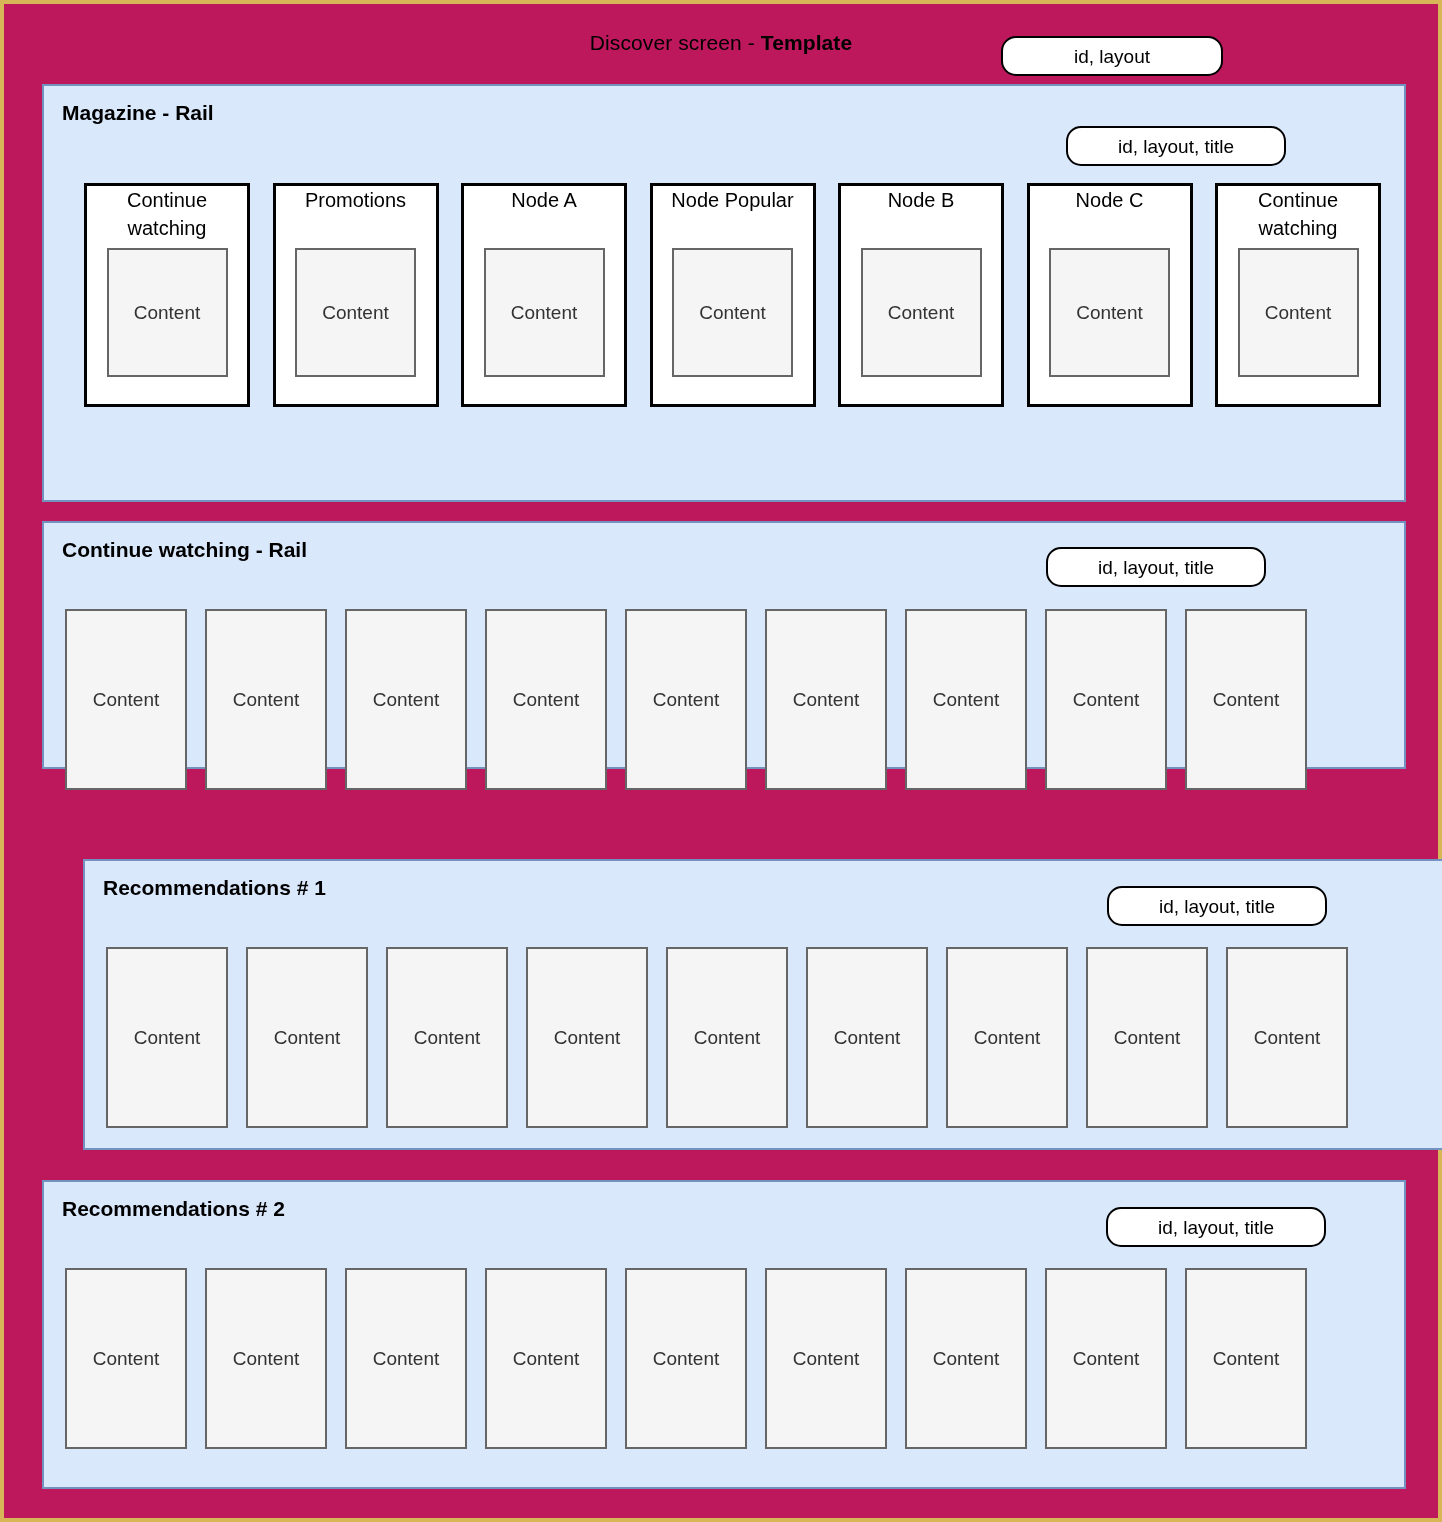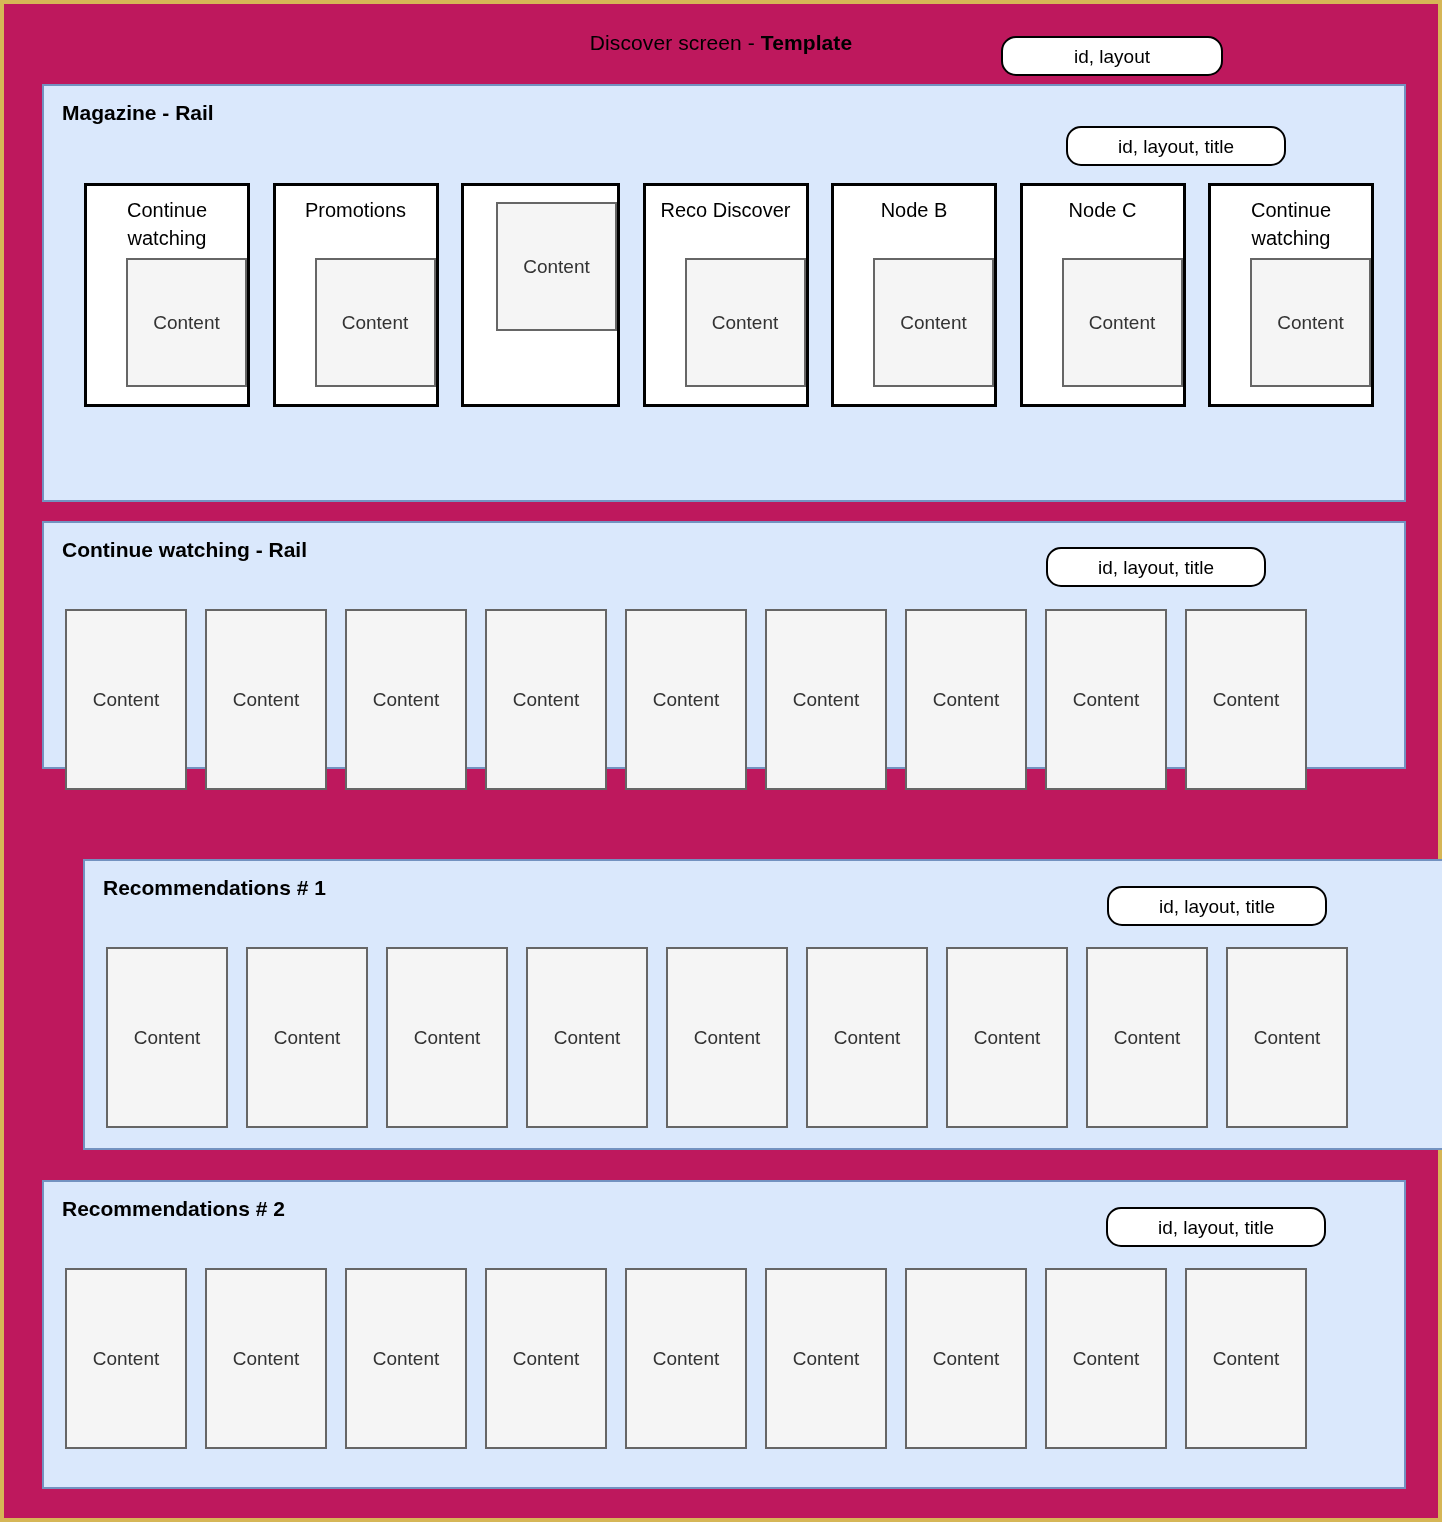--- a/index.html
+++ b/index.html
@@ -107,22 +107,21 @@
     gap: 22.5px;
   }
   .magazine-card {
     box-sizing: border-box;
     width: 180px;
     height: 224px;
     background: #ffffff;
     border: 3px solid #000000;
     display: flex;
     flex-direction: column;
-    align-items: flex-end;
-    padding-top: 10px;
+    align-items: center;
   }
   .magazine-card-title {
     font-size: 20px;
     line-height: 28px;
     text-align: center;
     color: #000000;
     width: 160px;
   }
   .magazine-card-content {
     box-sizing: border-box;
@@ -186,24 +185,25 @@
     <div class="magazine-row">
       <div class="magazine-card two-line">
         <div class="magazine-card-title">Continue watching</div>
         <div class="magazine-card-content">Content</div>
       </div>
       <div class="magazine-card one-line">
         <div class="magazine-card-title">Promotions</div>
         <div class="magazine-card-content">Content</div>
       </div>
       <div class="magazine-card one-line">
-        <div class="magazine-card-content">Content</div>
-      </div>
-      <div class="magazine-card one-line">
-        <div class="magazine-card-title">Reco Discover</div>
+        <div class="magazine-card-title">Node A</div>
+        <div class="magazine-card-content">Content</div>
+      </div>
+      <div class="magazine-card one-line">
+        <div class="magazine-card-title">Node Popular</div>
         <div class="magazine-card-content">Content</div>
       </div>
       <div class="magazine-card one-line">
         <div class="magazine-card-title">Node B</div>
         <div class="magazine-card-content">Content</div>
       </div>
       <div class="magazine-card one-line">
         <div class="magazine-card-title">Node C</div>
         <div class="magazine-card-content">Content</div>
       </div>

